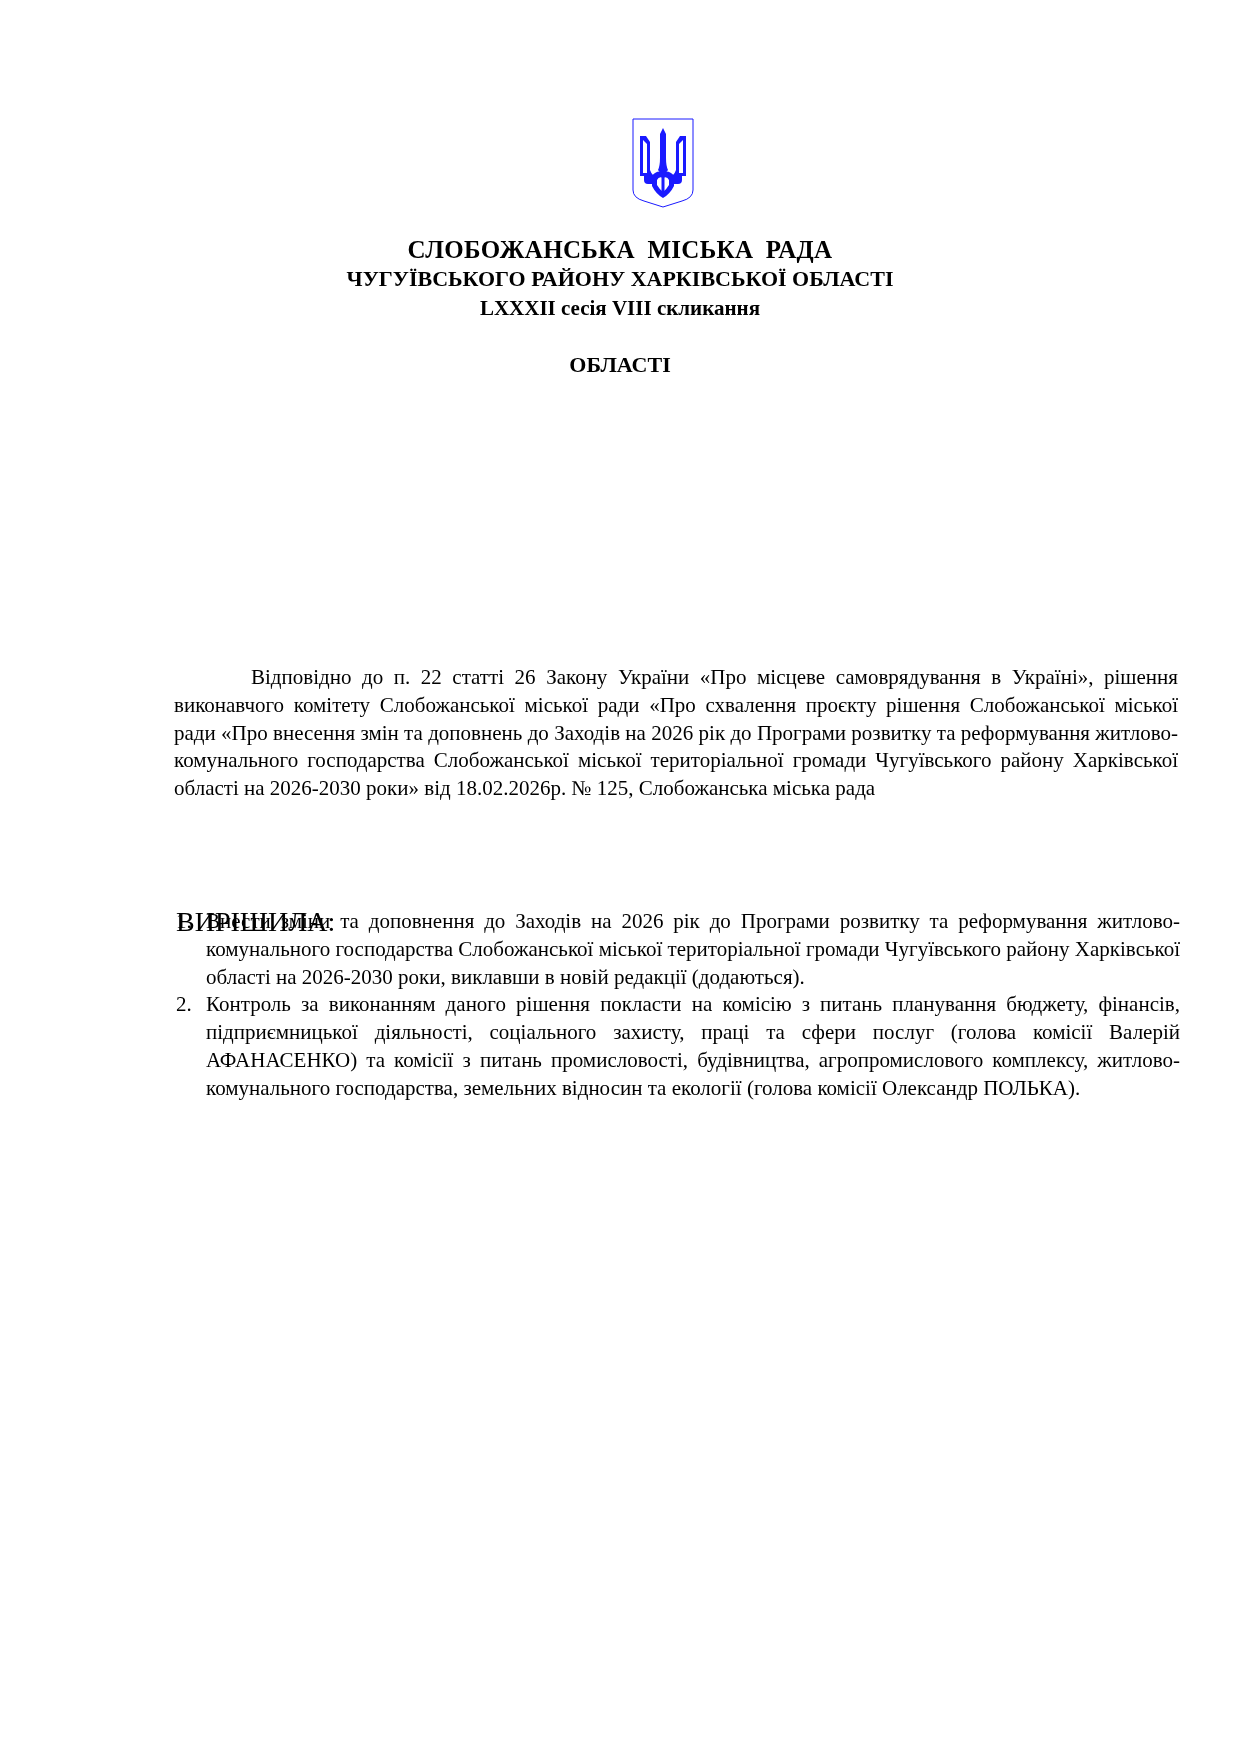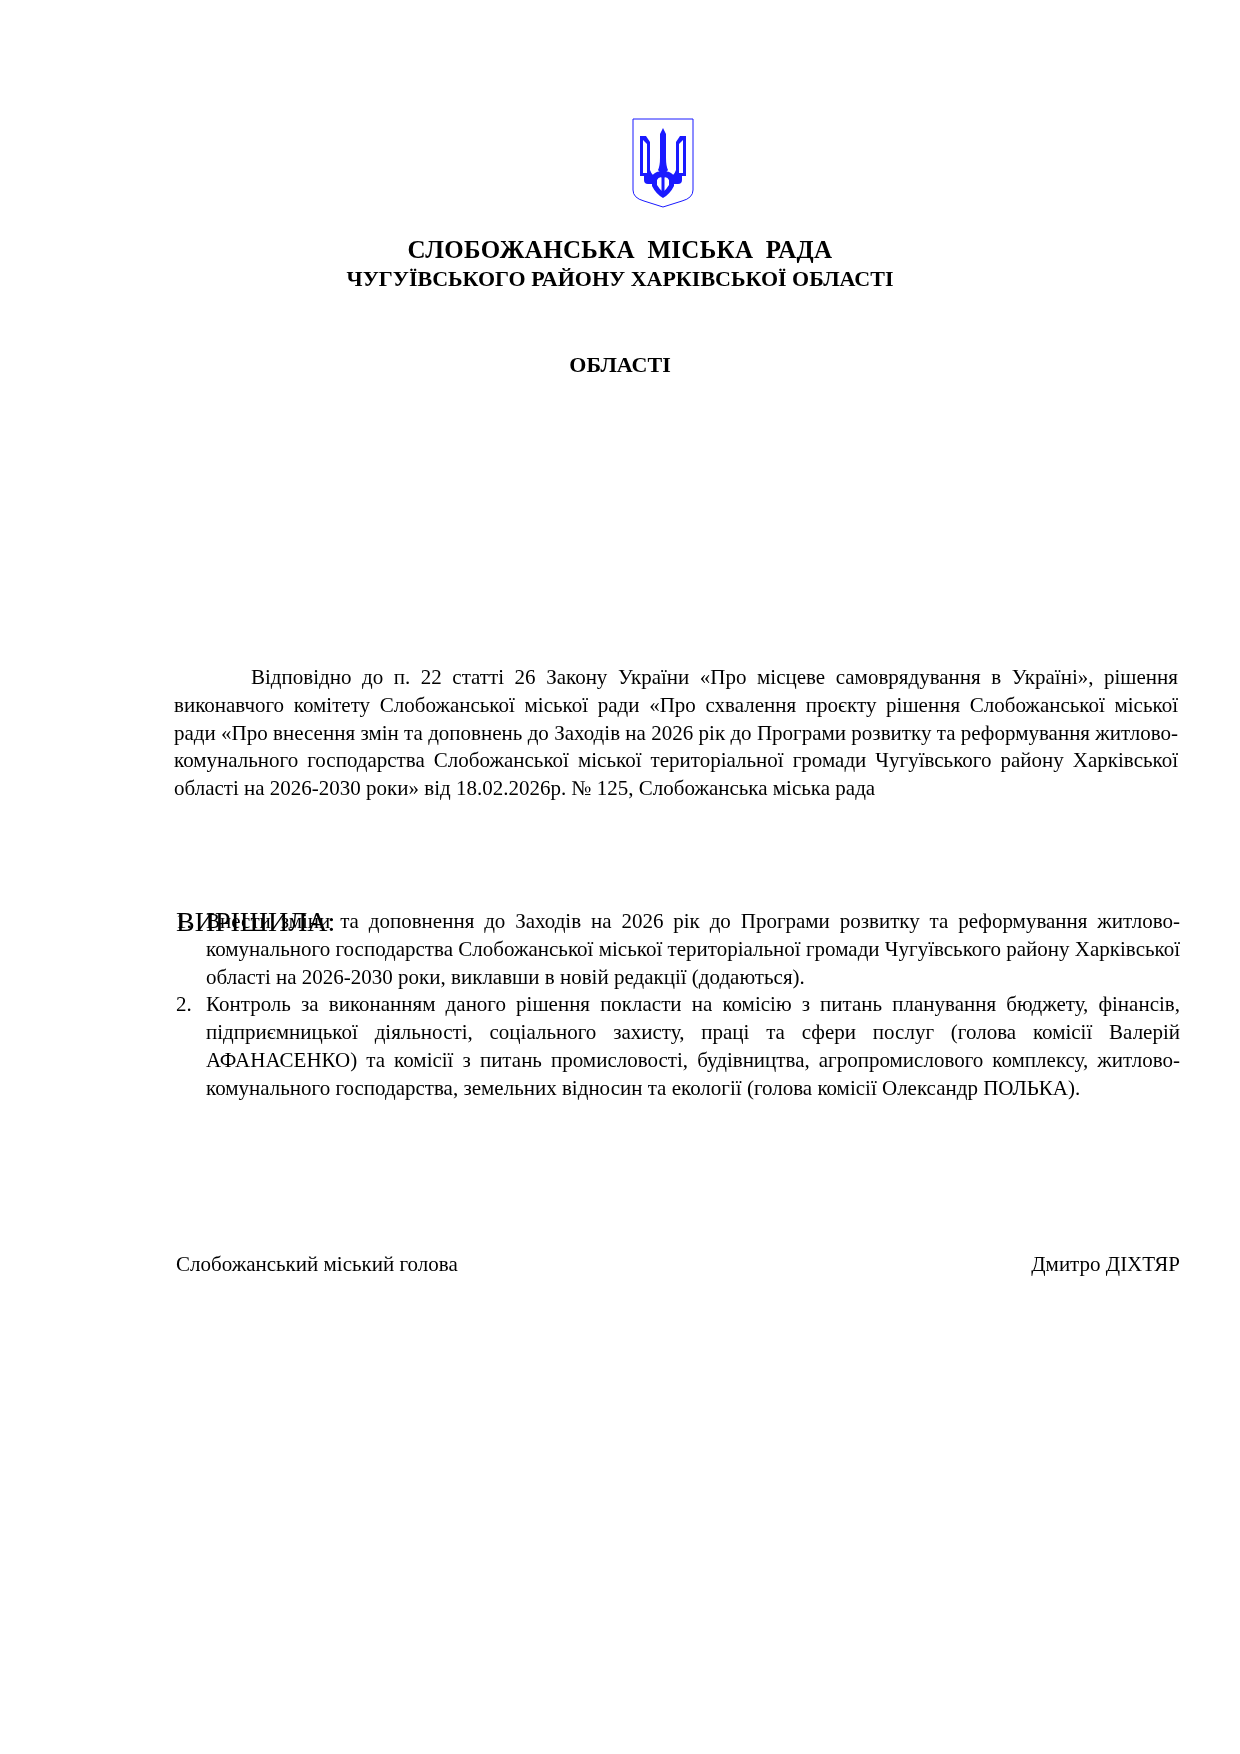--- a/index.html
+++ b/index.html
@@ -47,37 +47,34 @@
       <path d="M51 22 L51 55 L47 55 L47 26 Z" fill="#ffffff"></path>
 
       <path d="M20 58 Q24 52 31 54 Q38 52 42 58 L42 68 Q38 76 31 80 Q24 76 20 68 Z" fill="#1a1aff"></path>
       <path d="M25 62 Q27 58 31 60 Q35 58 37 62 L37 67 Q34 72 31 74 Q28 72 25 67 Z" fill="#ffffff"></path>
       <rect x="29.5" y="56" width="3" height="22" fill="#1a1aff"></rect>
     </svg>
   </div>
 
   <div class="header h-line1">СЛОБОЖАНСЬКА  МІСЬКА  РАДА</div>
   <div class="header h-line2">ЧУГУЇВСЬКОГО РАЙОНУ ХАРКІВСЬКОЇ ОБЛАСТІ</div>
+  <div class="header h-line3">LXXXII сесія VIII скликання</div>
   <div class="header h-title">ОБЛАСТІ</div>
 
 
 
   <div class="preamble">Відповідно до п. 22 статті 26 Закону України «Про місцеве самоврядування в Україні», рішення виконавчого комітету Слобожанської  міської ради «Про схвалення проєкту рішення  Слобожанської міської ради «Про внесення змін та доповнень до Заходів на 2026 рік до  Програми розвитку та реформування  житлово-комунального господарства Слобожанської міської територіальної громади Чугуївського району Харківської області на 2026-2030 роки» від 18.02.2026р. № 125, Слобожанська міська рада</div>
 
   <div class="resolved">ВИРІШИЛА:</div>
 
   <div class="list">
     <div class="item">
       <span class="num">1.</span>
       <span>Внести зміни та доповнення до  Заходів на 2026 рік до Програми розвитку та реформування житлово-комунального господарства Слобожанської міської територіальної громади Чугуївського району Харківської області на 2026-2030 роки, виклавши в новій редакції (додаються).</span>
     </div>
     <div class="item item2">
       <span class="num">2.</span>
       <span>Контроль за виконанням даного рішення покласти на комісію з  питань планування бюджету, фінансів, підприємницької діяльності,  соціального захисту, праці та  сфери  послуг (голова комісії   Валерій АФАНАСЕНКО) та комісії з питань промисловості, будівництва, агропромислового комплексу, житлово-комунального господарства, земельних відносин та екології (голова комісії Олександр ПОЛЬКА).</span>
     </div>
   </div>
 
-  <div class="sign-row">
-    <span class="sign-title">Слобожанський міський голова</span>
-    <span class="sign-name">Дмитро ДІХТЯР</span>
-  </div>
 
 </div>
 
 </body></html>

